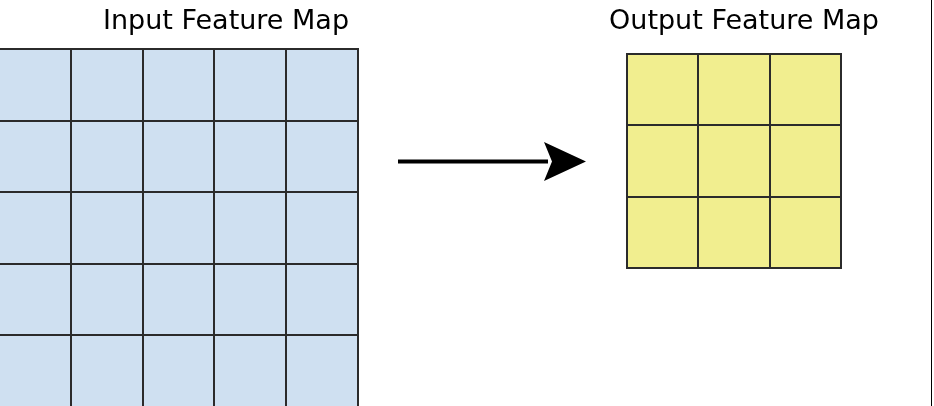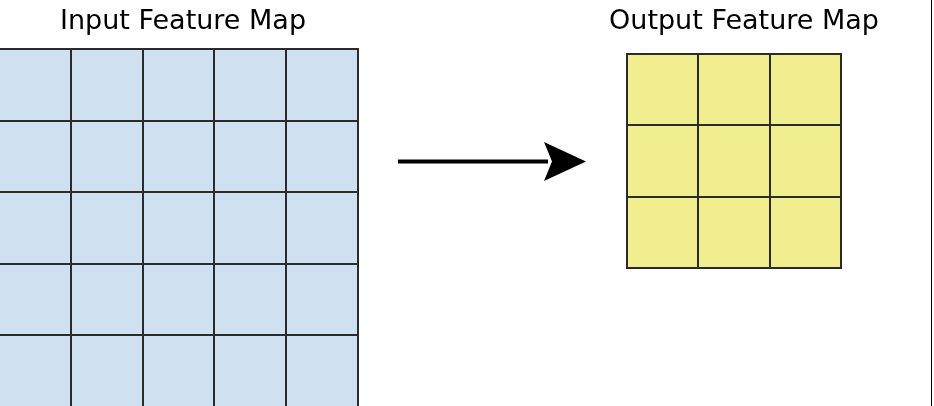--- a/index.html
+++ b/index.html
@@ -30,20 +30,21 @@
     font-weight: 400;
     color: #000000;
     line-height: 1;
     white-space: nowrap;
     text-align: center;
   }
   #input-title {
     left: 0px;
     top: 6px;
     width: 366px;
+    padding-left: 43px;
   }
   #output-title {
     left: 561px;
     top: 6px;
     width: 366px;
   }
 
   
   .grid {
     position: absolute;

